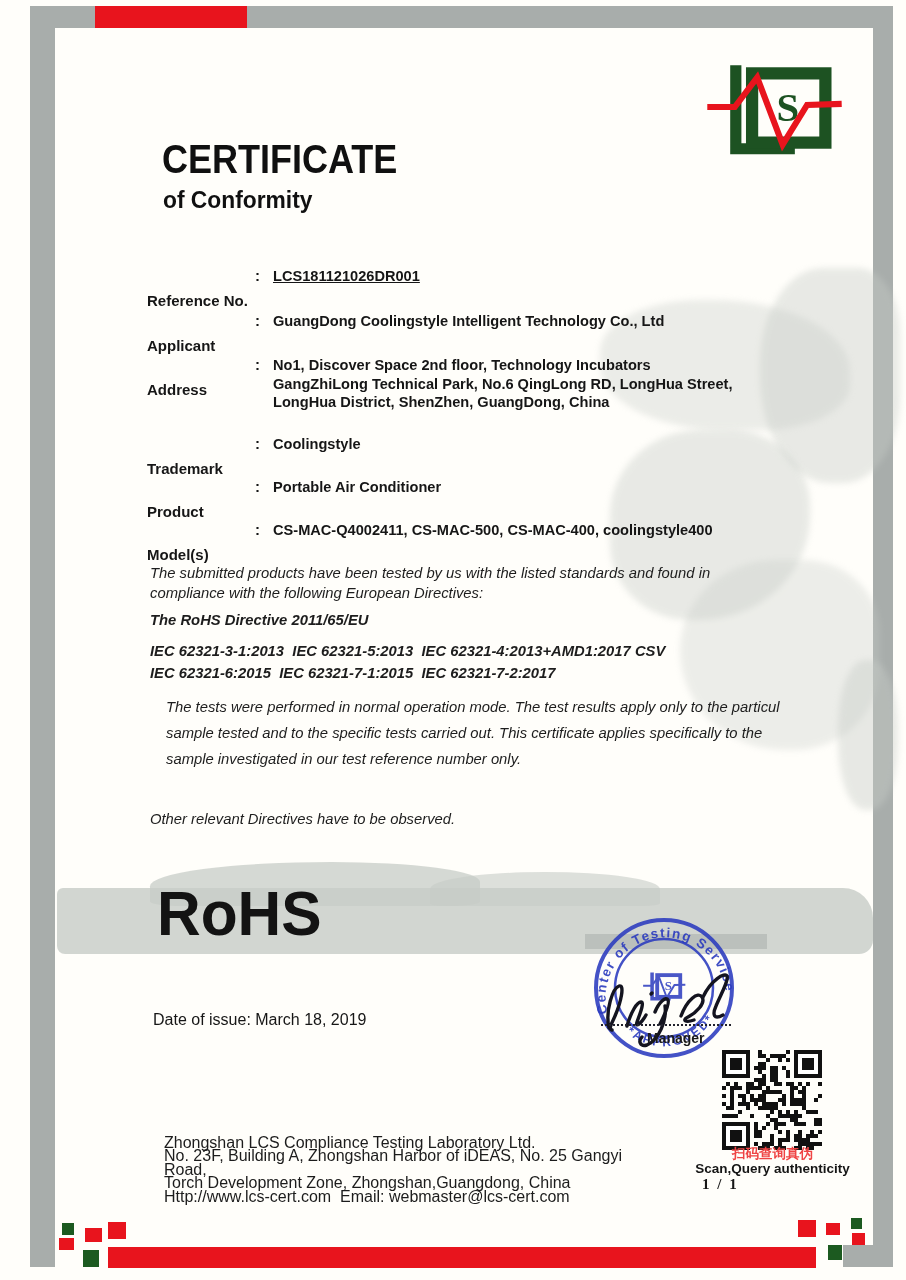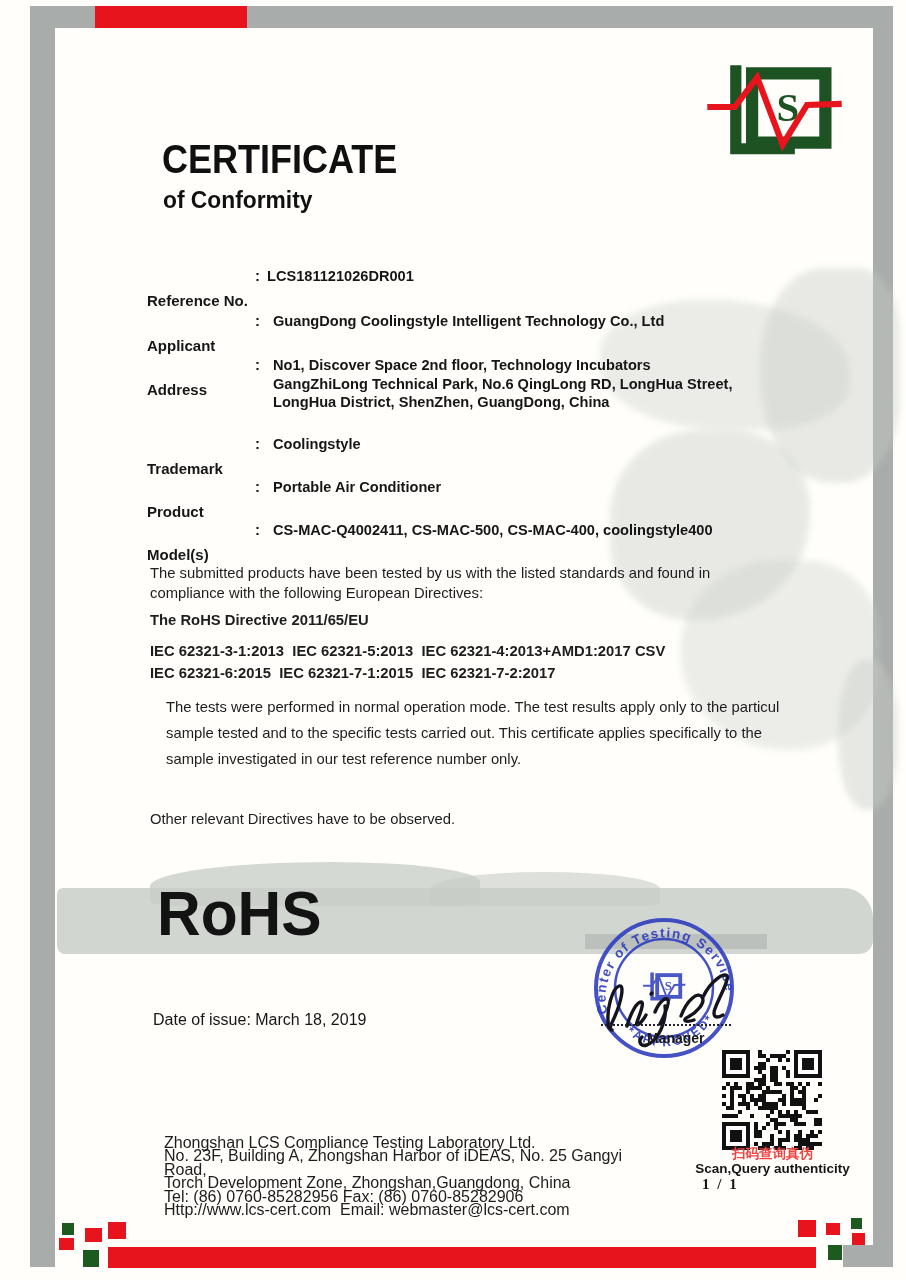--- a/index.html
+++ b/index.html
@@ -9,21 +9,21 @@
   .pre{white-space:pre-wrap;}
   
   .frame{background:#a8adab;}
   
   .wm{position:absolute;background:#c7ccc7;z-index:1;}
   .soft{filter:blur(3px);}
   
   .flabel{font-weight:bold;font-size:15px;margin-top:25px;}
   .fcolon{font-weight:bold;font-size:15px;}
   .fvalue{font-weight:bold;font-size:14.6px;line-height:18.6px;}
-  .para{font-size:14.8px;line-height:19.5px;color:#1d1d1d;z-index:2;}
+  .para{font-size:14.8px;line-height:19.5px;color:#1d1d1d;z-index:2;font-style:italic;}
   .bold{font-weight:bold;}
   .z2{z-index:2;}
   .z3{z-index:3;}
   .title-main{font-size:40px;font-weight:bold;letter-spacing:0px;transform:scaleX(.90);transform-origin:0 0;color:#101010;}
   .title-sub{font-size:24px;font-weight:bold;transform:scaleX(.95);transform-origin:0 0;color:#101010;}
   .rohs-big{font-size:63px;font-weight:bold;color:#131313;transform:scaleX(.96);transform-origin:0 0;}
   .date-line{font-size:16px;font-weight:normal;}
   .footer{font-size:16px;line-height:13.4px;color:#1c1c1c;}
   .qr-caption-zh{font-size:13.5px;font-weight:bold;text-align:center;color:#ef4444;}
   .qr-caption-en{font-size:13.5px;font-weight:bold;text-align:center;color:#161616;}
@@ -60,21 +60,21 @@
     <text x="95" y="63" text-anchor="middle" font-family="Liberation Serif, DejaVu Serif, serif" font-size="40" font-weight="bold" fill="#1d5222">S</text>
     <polyline points="16,49 43,49 65,20 90,86 114,47 148,46" fill="none" stroke="#e8141d" stroke-width="6"></polyline>
   </svg>
 
   <div class="abs z2 title-main" style="left:162px;top:137px;">CERTIFICATE</div>
   <div class="abs z2 title-sub" style="left:163px;top:186px;">of Conformity</div>
 
   <div class="abs z2" style="left:0;top:267px;width:906px;">
     <span class="abs flabel" style="left:147px;">Reference No.</span>
     <span class="abs fcolon" style="left:255px;">:</span>
-    <span class="abs fvalue" style="left:267px;">LCS181121026DR001</span>
+    <span class="abs fvalue" style="left:273px;text-decoration:underline;">LCS181121026DR001</span>
   </div>
   <div class="abs z2" style="left:0;top:312px;width:906px;">
     <span class="abs flabel" style="left:147px;">Applicant</span>
     <span class="abs fcolon" style="left:255px;">:</span>
     <span class="abs fvalue" style="left:273px;">GuangDong Coolingstyle Intelligent Technology Co., Ltd</span>
   </div>
   <div class="abs z2" style="left:0;top:356px;width:906px;">
     <span class="abs flabel" style="left:147px;">Address</span>
     <span class="abs fcolon" style="left:255px;">:</span>
     <span class="abs fvalue pre" style="left:273px;width:600px;">No1, Discover Space 2nd floor, Technology Incubators
@@ -165,21 +165,20 @@
     </g>
   </svg>
   <div class="abs qr-caption-zh z2" style="left:690px;top:1145px;width:165px;">扫码查询真伪</div>
   <div class="abs qr-caption-en z2" style="left:690px;top:1161px;width:165px;">Scan,Query authenticity</div>
   <div class="abs page-num z2" style="left:702px;top:1176px;">1 / 1</div>
 
   <div class="abs footer z2" style="left:164px;top:1136px;width:460px;">
     <div class="pre">Zhongshan LCS Compliance Testing Laboratory Ltd.</div>
     <div class="pre">No. 23F, Building A, Zhongshan Harbor of iDEAS, No. 25 Gangyi Road,</div>
     <div class="pre">Torch Development Zone, Zhongshan,Guangdong, China</div>
-    <div class="pre">Tel: (86) 0760-85282956 Fax: (86) 0760-85282906</div>
     <div class="pre">Http://www.lcs-cert.com  Email: webmaster@lcs-cert.com</div>
   </div>
 
   <div class="sq" style="left:62px;top:1223px;width:12px;height:12px;background:#1c5a20;"></div>
   <div class="sq" style="left:85px;top:1228px;width:17px;height:14px;background:#e8141d;"></div>
   <div class="sq" style="left:108px;top:1222px;width:18px;height:17px;background:#e8141d;"></div>
   <div class="sq" style="left:59px;top:1238px;width:15px;height:12px;background:#e8141d;"></div>
   <div class="sq" style="left:83px;top:1250px;width:16px;height:17px;background:#1c5a20;"></div>
   <div class="sq" style="left:108px;top:1247px;width:708px;height:21px;background:#e8141d;"></div>
   <div class="sq" style="left:798px;top:1220px;width:18px;height:17px;background:#e8141d;"></div>

